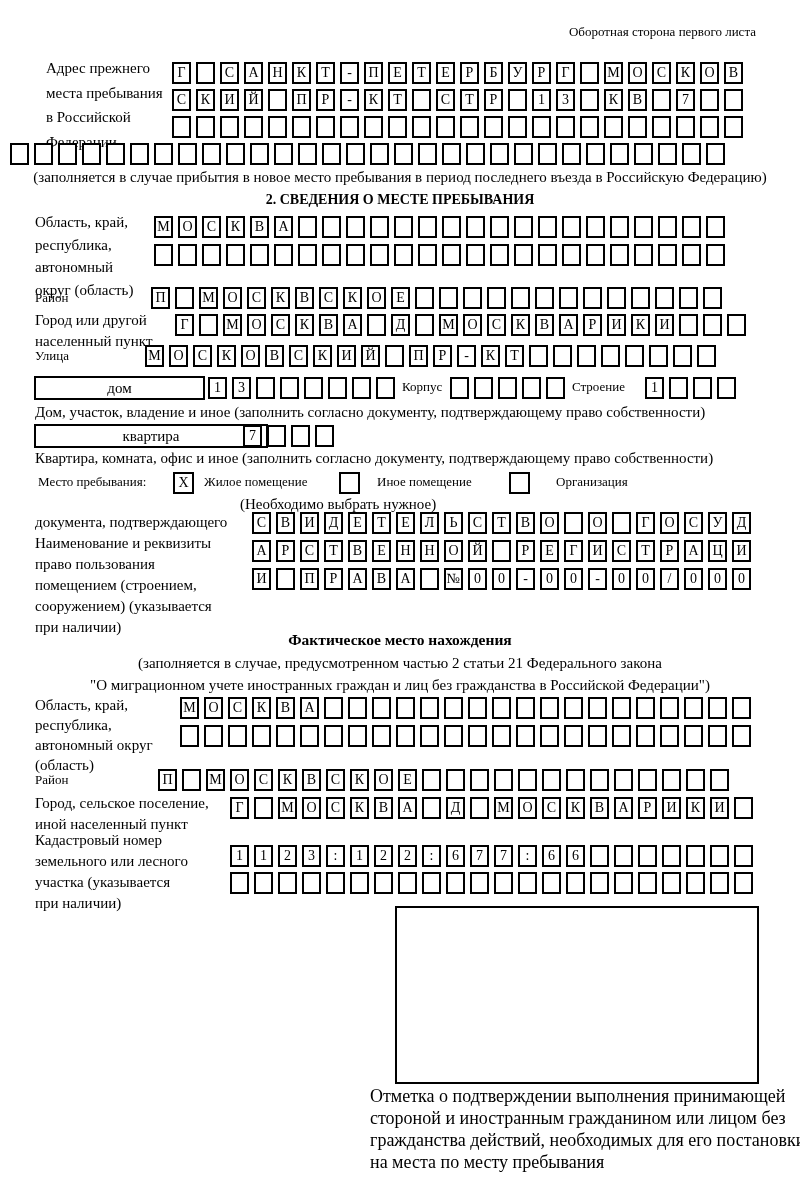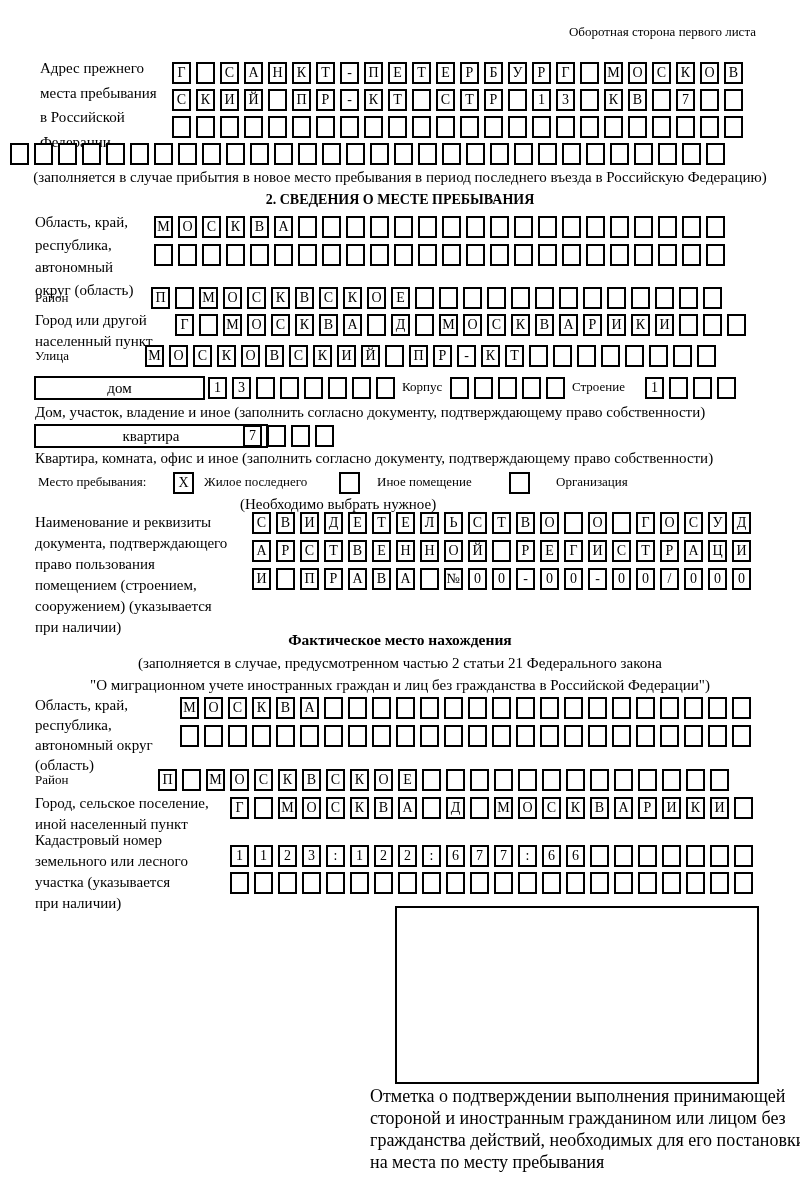--- a/index.html
+++ b/index.html
@@ -37,21 +37,21 @@
   .stamp-notes{position:absolute;text-align:left;font-size:18px;}
   .stamp-notes > div{height:22px;white-space:nowrap;}
 </style>
 </head>
 <body>
 
 <div id="page">
 
   <div class="abs lbl" style="top:24px; right:44px;">Оборотная сторона первого листа</div>
 
-  <div class="abs lines" style="left:40px; top:60px; --lp:24.5px;">
+  <div class="abs lines" style="left:46px; top:60px; --lp:24.5px;">
       <div>Адрес прежнего</div>
       <div>места пребывания</div>
       <div>в Российской</div>
       <div>Федерации</div>
     </div>
   <div class="cells" style="left:172px; top:62px;">
       <span class="cell">Г</span>
       <span class="cell"></span>
       <span class="cell">С</span>
       <span class="cell">А</span>
@@ -342,30 +342,30 @@
   <div class="cells" style="left:243px; top:425px;">
       <span class="cell">7</span>
       <span class="cell"></span>
       <span class="cell"></span>
       <span class="cell"></span>
     </div>
   <div class="abs note" style="left:35px; top:450px;">Квартира, комната, офис и иное (заполнить согласно документу, подтверждающему право собственности)</div>
 
   <div class="abs lbl" style="left:38px; top:474px;">Место пребывания:</div>
   <div class="abs cell" style="left:173px; top:472px; width:21px;">X</div>
-  <div class="abs lbl" style="left:204px; top:474px;">Жилое последнего</div>
+  <div class="abs lbl" style="left:204px; top:474px;">Жилое помещение</div>
   <div class="abs cell" style="left:339px; top:472px; width:21px;"></div>
   <div class="abs lbl" style="left:377px; top:474px;">Иное помещение</div>
   <div class="abs cell" style="left:509px; top:472px; width:21px;"></div>
   <div class="abs lbl" style="left:556px; top:474px;">Организация</div>
   <div class="abs note" style="left:240px; top:496px;">(Необходимо выбрать нужное)</div>
 
   <div class="abs lines" style="left:35px; top:514px; --lp:21px;">
+      <div>документа, подтверждающего</div>
       <div>Наименование и реквизиты</div>
-      <div>документа, подтверждающего</div>
       <div>право пользования</div>
       <div>помещением (строением,</div>
       <div>сооружением) (указывается</div>
       <div>при наличии)</div>
     </div>
   <div class="cells" style="left:252px; top:512px;">
       <span class="cell">С</span>
       <span class="cell">В</span>
       <span class="cell">И</span>
       <span class="cell">Д</span>

